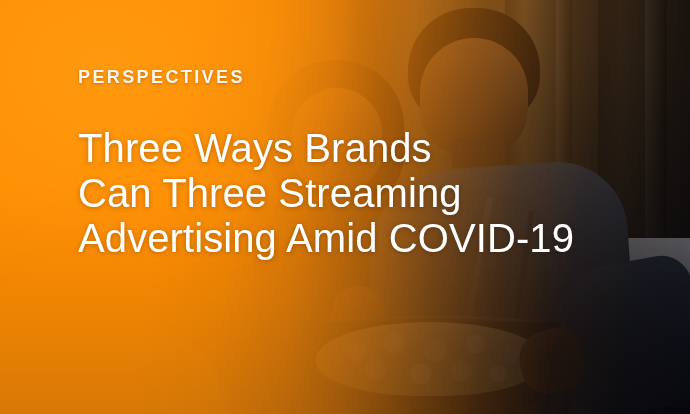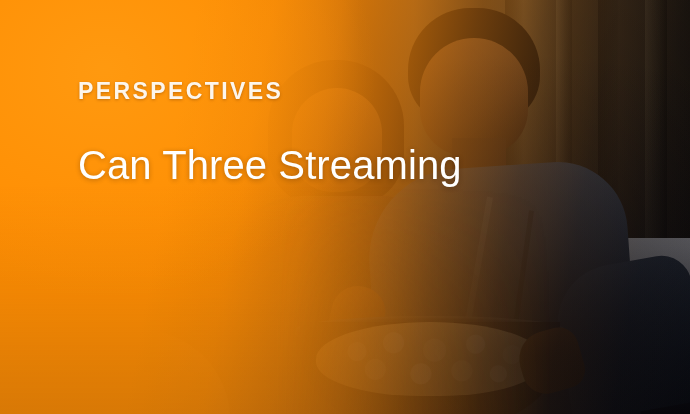--- a/index.html
+++ b/index.html
@@ -254,26 +254,26 @@
   }
 
   
   .content {
     position: absolute;
     left: 78px;
     top: 64px;
     right: 30px;
   }
   .eyebrow {
-    font-size: 23px;
+    font-size: 18px;
     font-weight: bold;
     letter-spacing: 2.4px;
     color: #fdf6ec;
     line-height: 1;
-    margin: 16px 0 40px 0;
+    margin: 4px 0 40px 0;
     text-shadow: 0 1px 3px rgba(90,40,0,.35);
   }
   .headline {
     margin: 0;
     font-size: 40px;
     font-weight: 300;
     line-height: 45px;
     letter-spacing: 0.1px;
     color: #ffffff;
     text-shadow: 0 1px 5px rgba(40,20,0,.30);
@@ -318,17 +318,19 @@
     <div class="photo-shade"></div>
   </div>
 
   <div class="overlay-orange"></div>
   <div class="overlay-vert"></div>
   <div class="overlay-hot"></div>
 
   <div class="content">
     <div class="eyebrow">PERSPECTIVES</div>
     <h1 class="headline">
+      <span class="ln">Three Ways Brands</span>
       <span class="ln">Can Three Streaming</span>
+      <span class="ln">Advertising Amid COVID-19</span>
     </h1>
   </div>
 
 </div>
 
 </body></html>

